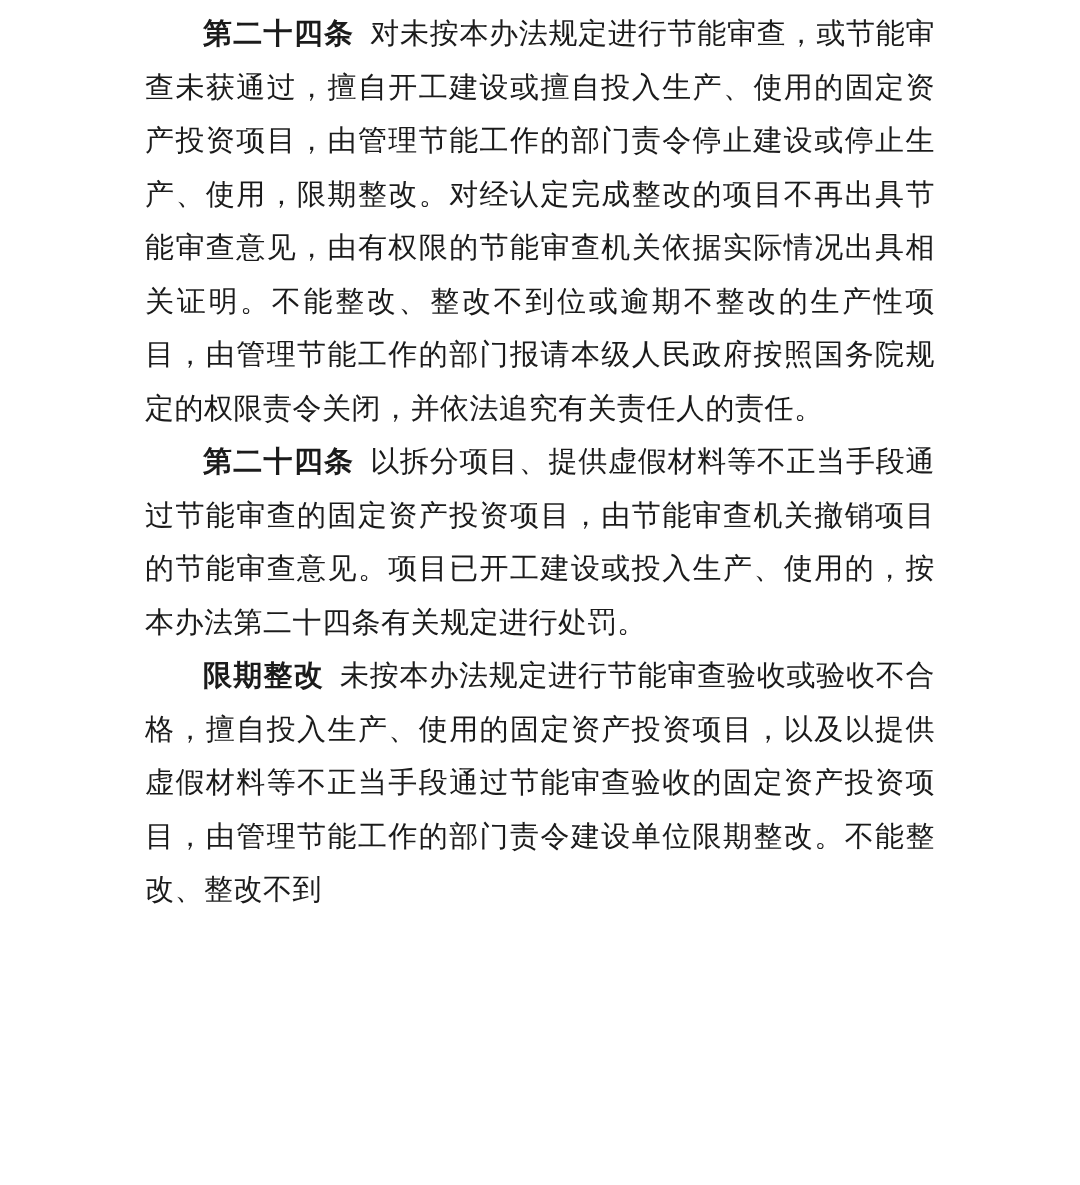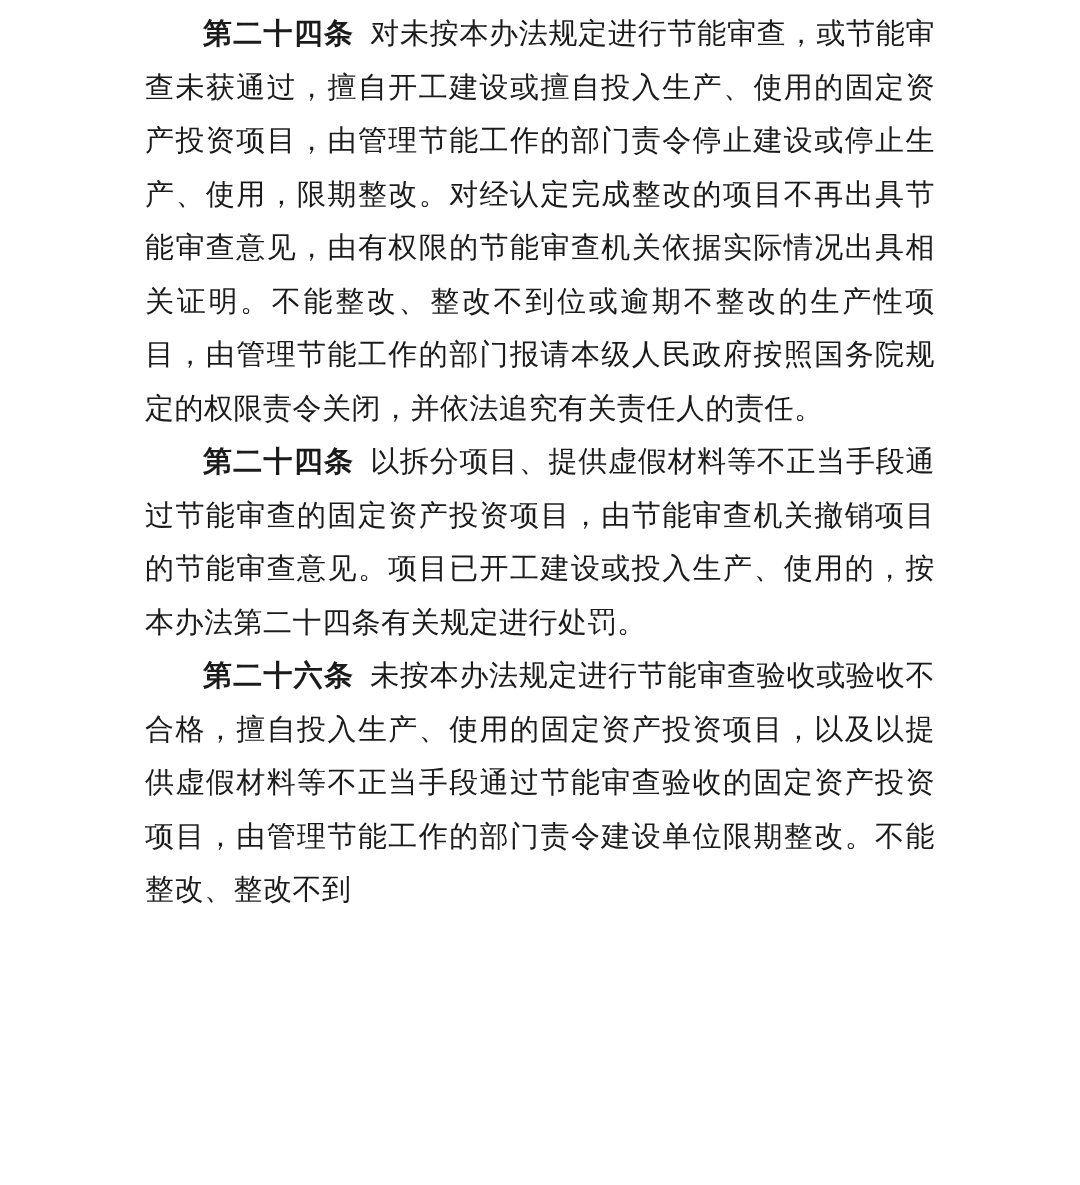--- a/index.html
+++ b/index.html
@@ -55,17 +55,17 @@
     <p class="article">
       <span class="article-heading">第二十四条</span><span class="article-body">对未按本办法规定进行节能审查，或节能审查未获通过，擅自开工建设或擅自投入生产、使用的固定资产投资项目，由管理节能工作的部门责令停止建设或停止生产、使用，限期整改。对经认定完成整改的项目不再出具节能审查意见，由有权限的节能审查机关依据实际情况出具相关证明。不能整改、整改不到位或逾期不整改的生产性项目，由管理节能工作的部门报请本级人民政府按照国务院规定的权限责令关闭，并依法追究有关责任人的责任。</span>
     </p>
 
     <p class="article">
       <span class="article-heading">第二十四条</span><span class="article-body">以拆分项目、提供虚假材料等不正当手段通过节能审查的固定资产投资项目，由节能审查机关撤销项目的节能审查意见。项目已开工建设或投入生产、使用的，按本办法第二十四条有关规定进行处罚。</span>
     </p>
 
 
     <p class="article">
-      <span class="article-heading">第二十六条</span><span class="article-body">未按本办法规定进行节能审查验收或验收不合格，擅自投入生产、使用的固定资产投资项目，以及以提供虚假材料等不正当手段通过节能审查验收的固定资产投资项目，由管理节能工作的部门责令建设单位限期整改。不能整改、整改不到</span>
+      <span class="article-heading">限期整改</span><span class="article-body">未按本办法规定进行节能审查验收或验收不合格，擅自投入生产、使用的固定资产投资项目，以及以提供虚假材料等不正当手段通过节能审查验收的固定资产投资项目，由管理节能工作的部门责令建设单位限期整改。不能整改、整改不到</span>
     </p>
 
   </div>
 </div>
 
 </body></html>

